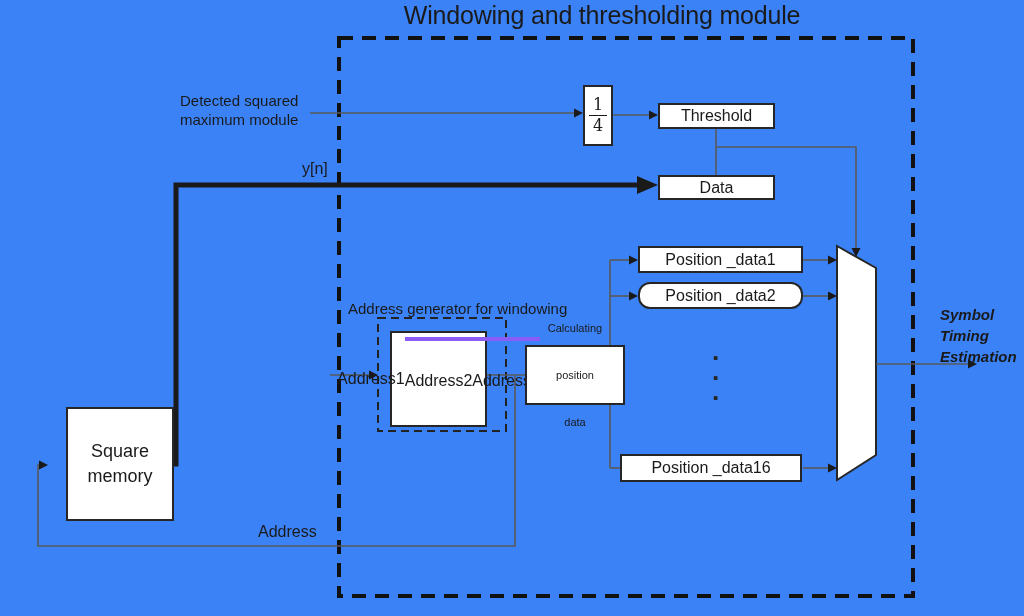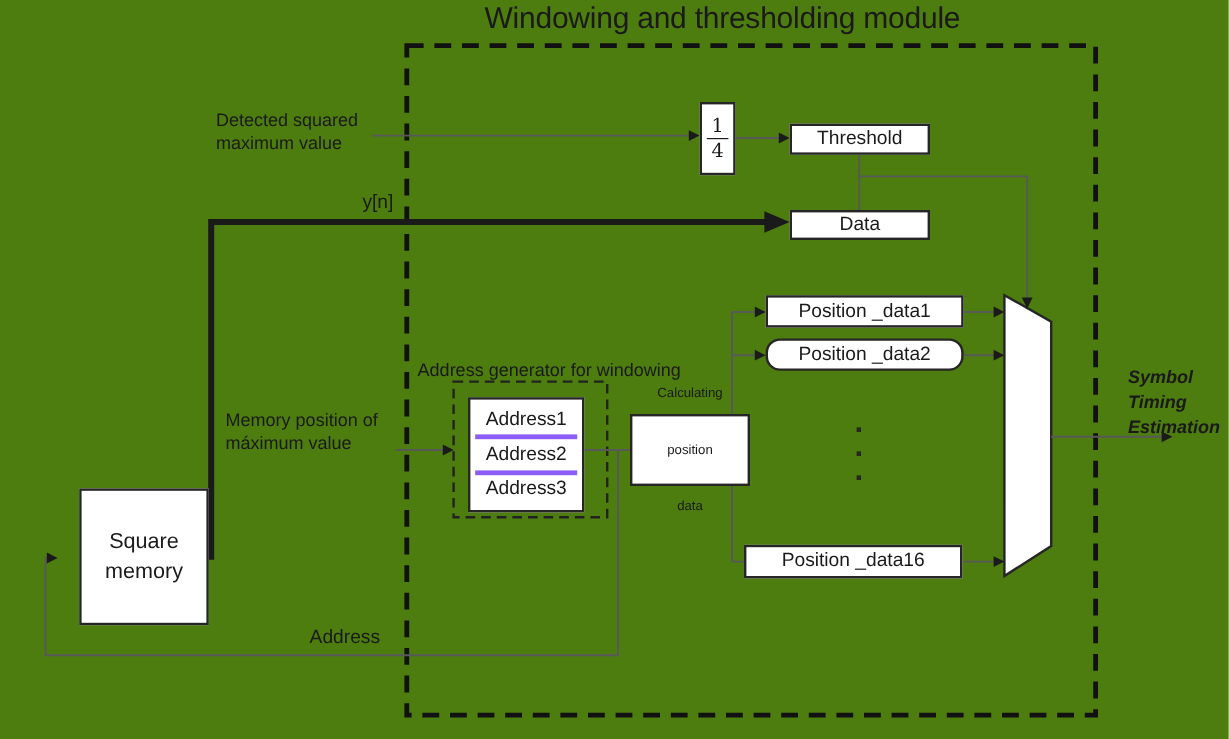--- a/index.html
+++ b/index.html
@@ -1,17 +1,17 @@
 <!DOCTYPE html>
 <html><head>
 <meta charset="utf-8">
 <style>
   html,body{margin:0;padding:0;background:#fff;}
   .stage{
-    position:relative;width:1024px;height:616px;background:#4d7c0f;overflow:hidden;
+    position:relative;width:1024px;height:616px;background:#3b82f6;overflow:hidden;
     font-family:"Liberation Sans", sans-serif;color:#1a1a1a;
   }
   .stage svg{position:absolute;left:0;top:0;}
   .title{
     position:absolute;left:337px;top:1px;width:530px;text-align:center;
     font-size:25px;letter-spacing:-0.2px;color:#1a1a1a;
   }
   .box{
     position:absolute;background:#fff;border:2px solid #262626;box-sizing:border-box;
     display:flex;align-items:center;justify-content:center;text-align:center;
@@ -20,21 +20,21 @@
   .b-frac{left:583px;top:85px;width:30px;height:61px;}
   .fracwrap{display:flex;flex-direction:column;align-items:center;font-family:"DejaVu Serif", serif;font-size:16px;line-height:20px;}
   .fracwrap .num{border-bottom:1.5px solid #1a1a1a;padding:0 4px;}
   .b-threshold{left:658px;top:103px;width:117px;height:26px;font-size:16px;}
   .b-data{left:658px;top:175px;width:117px;height:25px;font-size:16px;}
   .b-pos1{left:638px;top:246px;width:165px;height:27px;font-size:16px;}
   .b-pos2{left:638px;top:282px;width:165px;height:27px;font-size:16px;border-radius:12px;}
   .b-pos16{left:620px;top:454px;width:182px;height:28px;font-size:16px;}
   .b-calc{left:525px;top:345px;width:100px;height:60px;font-size:11px;line-height:13px;flex-direction:column;gap:34px;}
   .b-sqmem{left:66px;top:407px;width:108px;height:114px;font-size:18px;line-height:25px;flex-direction:column;}
-  .b-addr{left:390px;top:331px;width:97px;height:96px;flex-direction:column;align-items:stretch;padding:4px;}
+  .b-addr{left:390px;top:331px;width:97px;height:96px;flex-direction:row;align-items:stretch;padding:4px;}
   .b-addr .row{flex:1;display:flex;align-items:center;justify-content:center;font-size:16px;}
   .b-addr .row + .row{border-top:4px solid #8b5cf6;}
   .lbl{position:absolute;font-size:15px;line-height:19px;color:#1a1a1a;z-index:2;}
   .l-detected{left:180px;top:91px;}
   .l-yn{left:302px;top:159px;font-size:16px;}
   .l-addrgen{left:348px;top:299px;}
   .l-memory{left:188px;top:341px;}
   .l-address{left:258px;top:522px;font-size:16px;}
   .l-output{left:940px;top:304px;font-weight:bold;line-height:21px;font-style:italic;}
   .dots{position:absolute;left:712px;top:341px;display:flex;flex-direction:column;z-index:2;}
@@ -87,31 +87,27 @@
       <polygon points="837,468 828,463.5 828,472.5"></polygon>
       <polygon points="977,364 968,359.5 968,368.5"></polygon>
       <polygon points="48,465 39,460.5 39,469.5"></polygon>
     </g>
   </svg>
 
   <div class="title">Windowing and thresholding module</div>
 
   <div class="lbl l-detected">
     <div>Detected squared</div>
-    <div>maximum value</div>
+    <div>maximum module</div>
   </div>
 
   <div class="lbl l-yn">y[n]</div>
 
   <div class="lbl l-addrgen">Address generator for windowing</div>
 
-  <div class="lbl l-memory">
-    <div>Memory position of</div>
-    <div>máximum value</div>
-  </div>
 
   <div class="lbl l-address">Address</div>
 
   <div class="lbl l-output">
     <div>Symbol</div>
     <div>Timing</div>
     <div>Estimation</div>
   </div>
 
   <div class="box b-frac">

